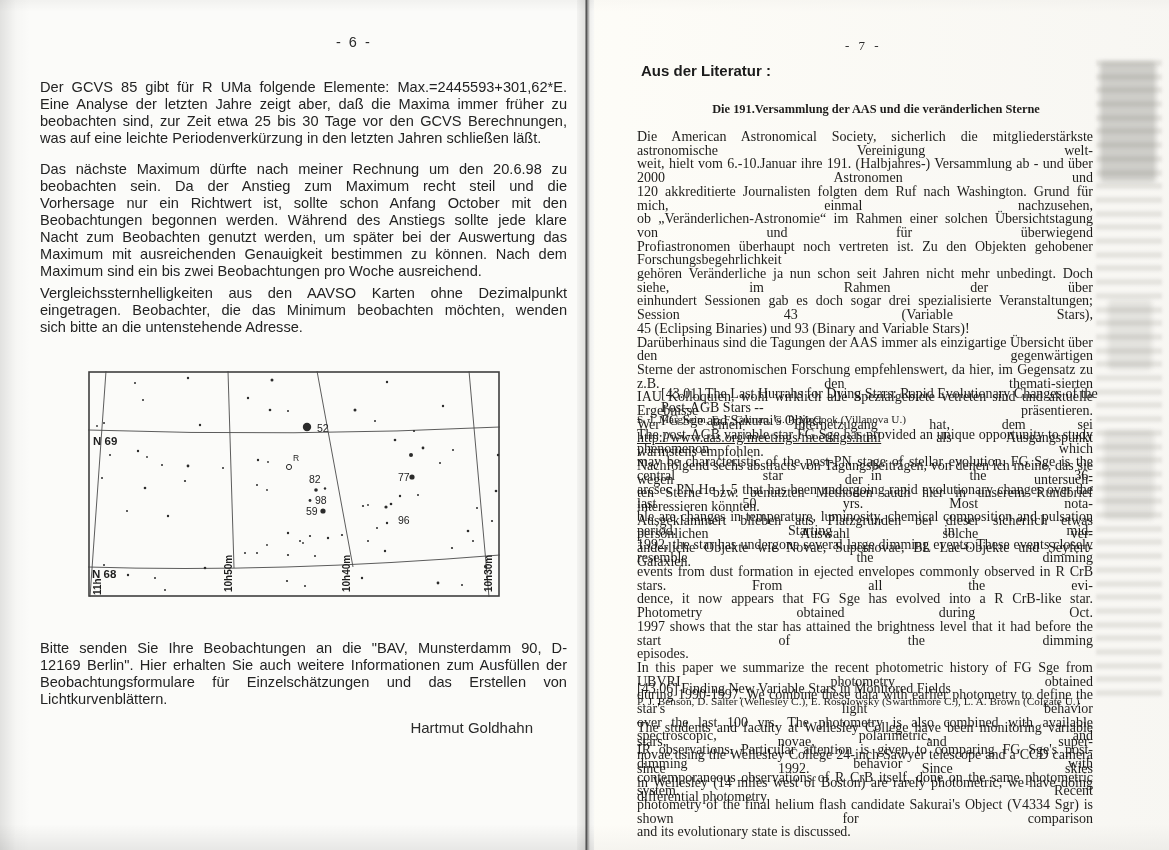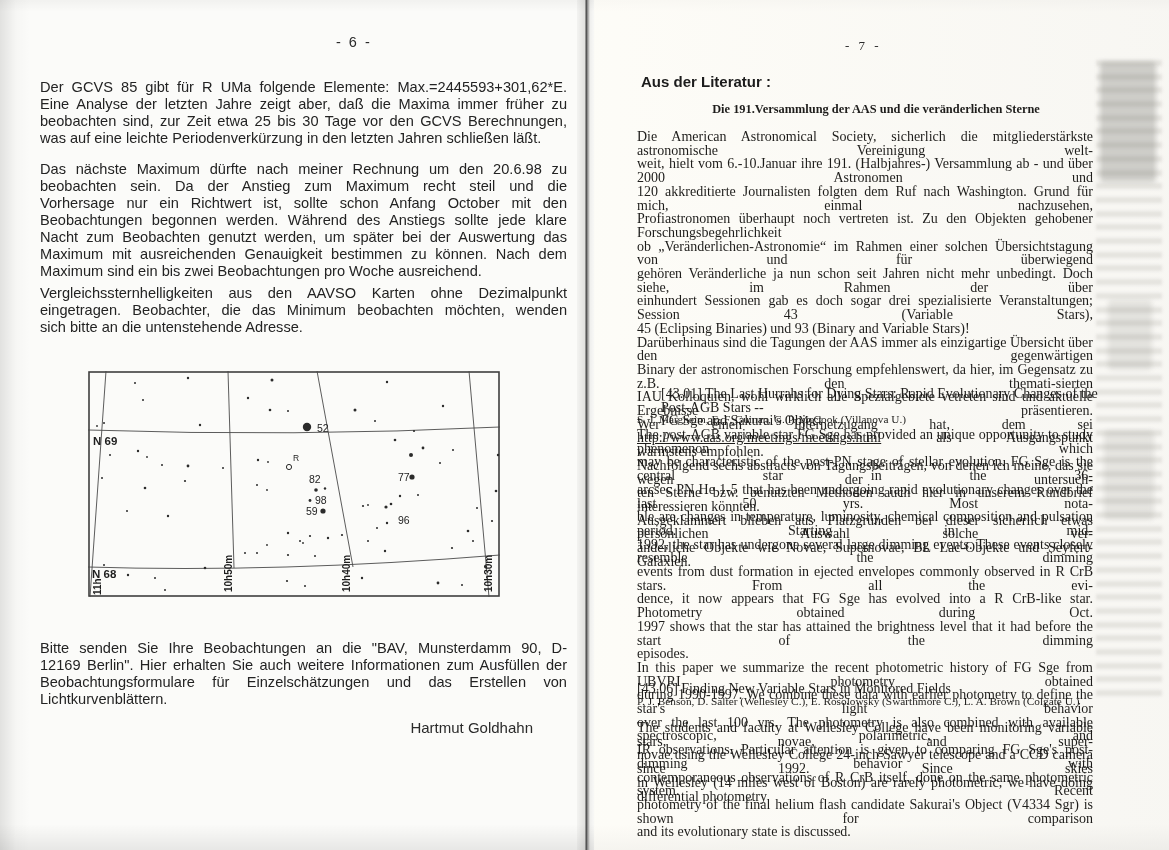--- a/index.html
+++ b/index.html
@@ -212,38 +212,38 @@
         <div class="ln">Beobachtungsformulare für Einzelschätzungen und das Erstellen von</div>
         <div class="ln last">Lichtkurvenblättern.</div>
       </div>
 
     <div class="abs lp signature" style="left:40px;top:719px;">Hartmut Goldhahn</div>
   </div>
 
   <div>
     <div class="abs rp pageno-r" style="left:845px;top:39px;">- 7 -</div>
 
-    <div class="abs sec-heading" style="left:641px;top:62px;margin-top:11px;">Aus der Literatur :</div>
+    <div class="abs sec-heading" style="left:641px;top:62px;">Aus der Literatur :</div>
 
     <div class="abs rp art-title" style="left:648px;top:103px;">Die 191.Versammlung der AAS und die veränderlichen Sterne</div>
 
     <div class="abs rp r-block" style="left:637px;top:130px;">
         <div class="para">
           <div class="ln">Die American Astronomical Society, sicherlich die mitgliederstärkste astronomische Vereinigung welt-</div>
           <div class="ln">weit, hielt vom 6.-10.Januar ihre 191. (Halbjahres-) Versammlung ab - und über 2000 Astronomen und</div>
           <div class="ln">120 akkreditierte Journalisten folgten dem Ruf nach Washington. Grund für mich, einmal nachzusehen,</div>
+          <div class="ln">ob „Veränderlichen-Astronomie“ im Rahmen einer solchen Übersichtstagung von und für überwiegend</div>
           <div class="ln">Profiastronomen überhaupt noch vertreten ist. Zu den Objekten gehobener Forschungsbegehrlichkeit</div>
-          <div class="ln">ob „Veränderlichen-Astronomie“ im Rahmen einer solchen Übersichtstagung von und für überwiegend</div>
           <div class="ln">gehören Veränderliche ja nun schon seit Jahren nicht mehr unbedingt. Doch siehe, im Rahmen der über</div>
           <div class="ln">einhundert Sessionen gab es doch sogar drei spezialisierte Veranstaltungen; Session 43 (Variable Stars),</div>
           <div class="ln last">45 (Eclipsing Binaries) und 93 (Binary and Variable Stars)!</div>
         </div>
         <div class="para">
           <div class="ln">Darüberhinaus sind die Tagungen der AAS immer als einzigartige Übersicht über den gegenwärtigen</div>
-          <div class="ln">Binary der astronomischen Forschung empfehlenswert, da hier, im Gegensatz zu z.B. den themati-sierten</div>
+          <div class="ln">Sterne der astronomischen Forschung empfehlenswert, da hier, im Gegensatz zu z.B. den themati-sierten</div>
           <div class="ln">IAU Kolloquien, wohl wirklich alle Spezialgebiete vetreten sind und aktuelle Ergebnisse präsentieren.</div>
           <div class="ln"><span>Wer einen Internetzugang hat, dem sei </span><span class="link">http://www.aas.org/meetings/meetings.html</span><span> als Ausgangspunkt</span></div>
           <div class="ln last">wärmstens empfohlen.</div>
         </div>
         <div class="para">
           <div class="ln">Nachfolgend sechs abstracts von Tagungsbeiträgen, von denen ich meine, das sie wegen der untersuch-</div>
           <div class="ln last">ten Sterne bzw. benutzten Methoden auch hier in unserem Rundbrief interessieren könnten.</div>
         </div>
         <div class="para">
           <div class="ln">Ausgeklammert blieben aus Platzgründen bei dieser sicherlich etwas persönlichen Auswahl solche ver-</div>

